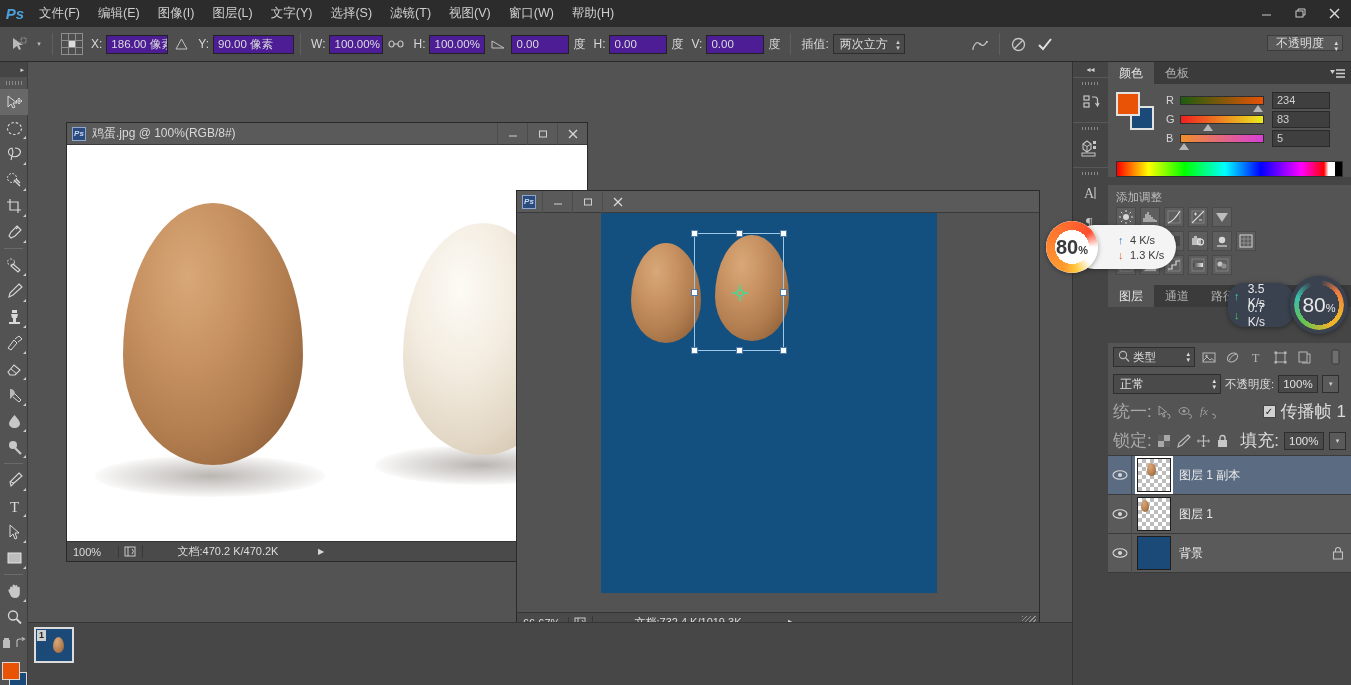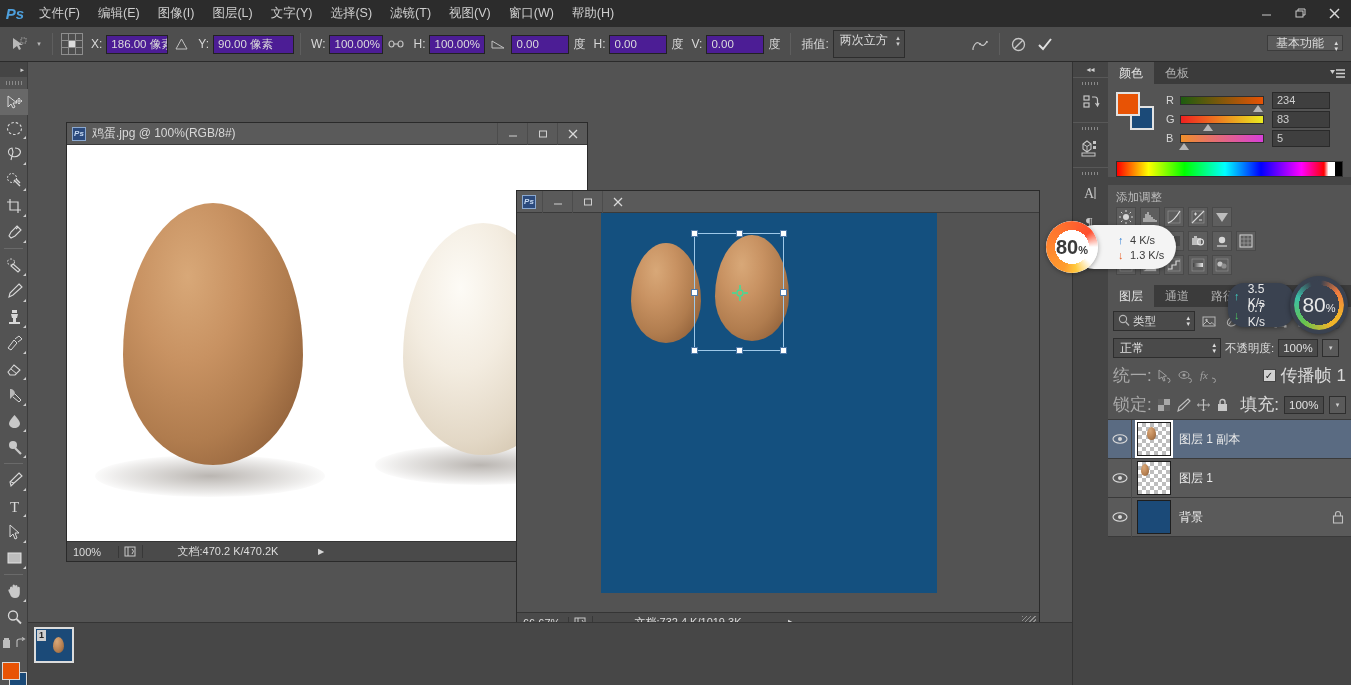--- a/index.html
+++ b/index.html
@@ -55,21 +55,21 @@
   }
   .opt-ref-grid {
     width: 22px; height: 22px; margin: 0 4px 0 2px;
     display: grid; grid-template-columns: repeat(3,1fr); grid-template-rows: repeat(3,1fr);
     gap: 1px; background: #8e8e8e; padding: 1px;
   }
   .opt-ref-grid div { background: #4e4e4e; }
   .opt-ref-grid div.on { background: #dcdcdc; }
   .opt-select {
     background: #4a4a4a; border: 1px solid #2d2d2d; color: #dcdcdc;
-    height: 28px; line-height: 18px; padding: 0 16px 0 6px; font-size: 12px;
+    height: 20px; line-height: 18px; padding: 0 16px 0 6px; font-size: 12px;
     position: relative; display: inline-block; white-space: nowrap;
   }
   .opt-select .arrows { position: absolute; right: 4px; top: 4px; font-size: 7px; line-height: 6px; color: #ccc; }
   .opt-icon-btn {
     width: 26px; height: 24px; display: flex; align-items: center; justify-content: center;
     color: #cfcfcf;
   }
   .ws-select {
     background: #5a5a5a; border: 1px solid #3c3c3c; color: #dcdcdc;
     height: 21px; line-height: 19px; padding: 0 18px 0 8px; font-size: 12px;
@@ -256,21 +256,21 @@
   
   .adj-label { font-size: 11.5px; color: #bdbdbd; padding: 5px 8px 2px 8px; }
   .adj-grid { padding: 0 8px 6px 8px; }
   .adj-row { display: flex; gap: 4px; margin-bottom: 4px; }
   .adj-btn {
     width: 20px; height: 20px; background: #5e5e5e; border: 1px solid #4a4a4a;
     display: flex; align-items: center; justify-content: center; color: #d7d7d7;
   }
 
   
-  .lp-filter { display: flex; align-items: flex-start; padding: 4px 5px; gap: 3px; }
+  .lp-filter { display: flex; align-items: flex-start; padding: 4px 5px; gap: 3px; margin-top: 36px; }
   .lp-filter-sel {
     background: #4a4a4a; border: 1px solid #2e2e2e; height: 20px; line-height: 18px;
     font-size: 11.5px; color: #dcdcdc; padding: 0 16px 0 19px; position: relative; width: 82px;
   }
   .lp-fbtn {
     width: 21px; height: 20px; display: flex; align-items: center; justify-content: center;
     color: #b6b6b6;
   }
   .lp-row2 { display: flex; align-items: center; padding: 3px 5px; gap: 4px; }
   .lp-blend {
@@ -494,21 +494,21 @@
         </svg>
     </div>
     <div class="opt-icon-btn">
       <svg width="16" height="15" viewBox="0 0 16 15">
           <polyline points="2,8 6,12 14,2" fill="none" stroke="#e0e0e0" stroke-width="2"></polyline>
         </svg>
     </div>
 
     <div style="position:absolute; right:8px; top:7px;">
       <span class="ws-select">
-        <span>基本功能</span>
+        <span>不透明度</span>
         <span style="position:absolute;right:4px;top:4px;font-size:7px;line-height:6px;">▴<br>▾</span>
       </span>
     </div>
   </div>
 
   <div class="toolbar">
     <div class="tb-collapse">▸</div>
     <div class="tb-grip">
         <i></i>
       </div>

